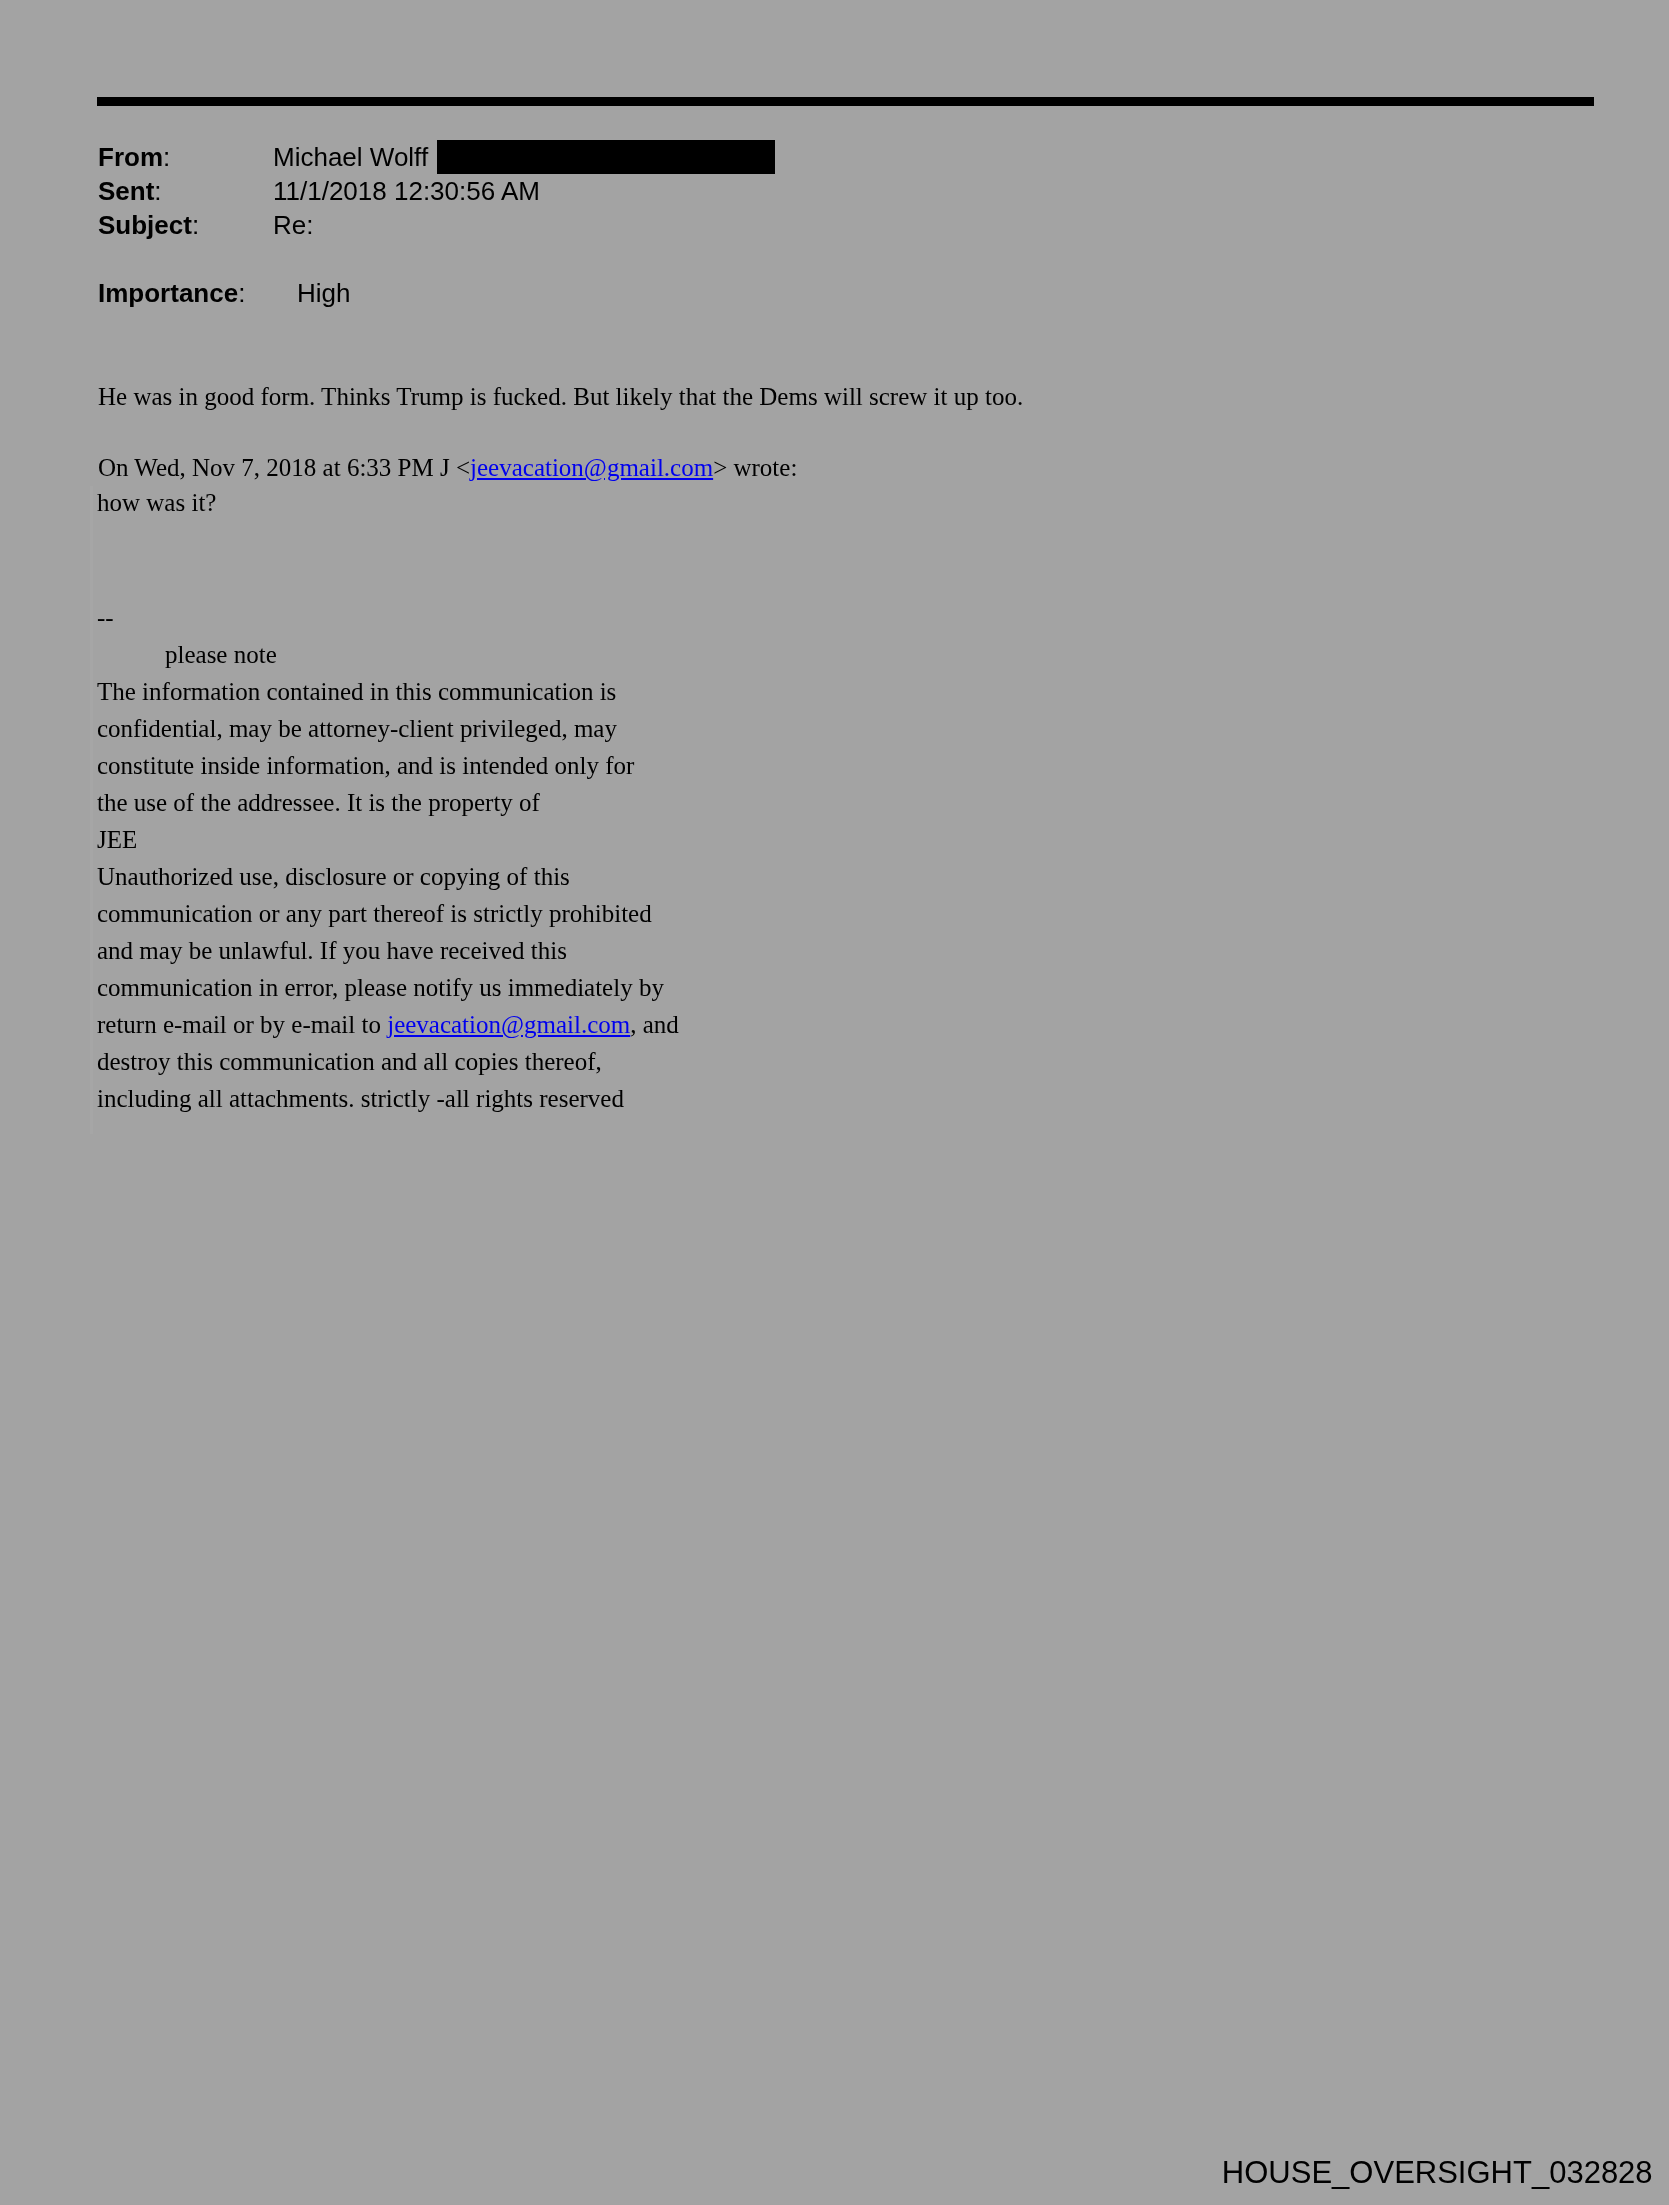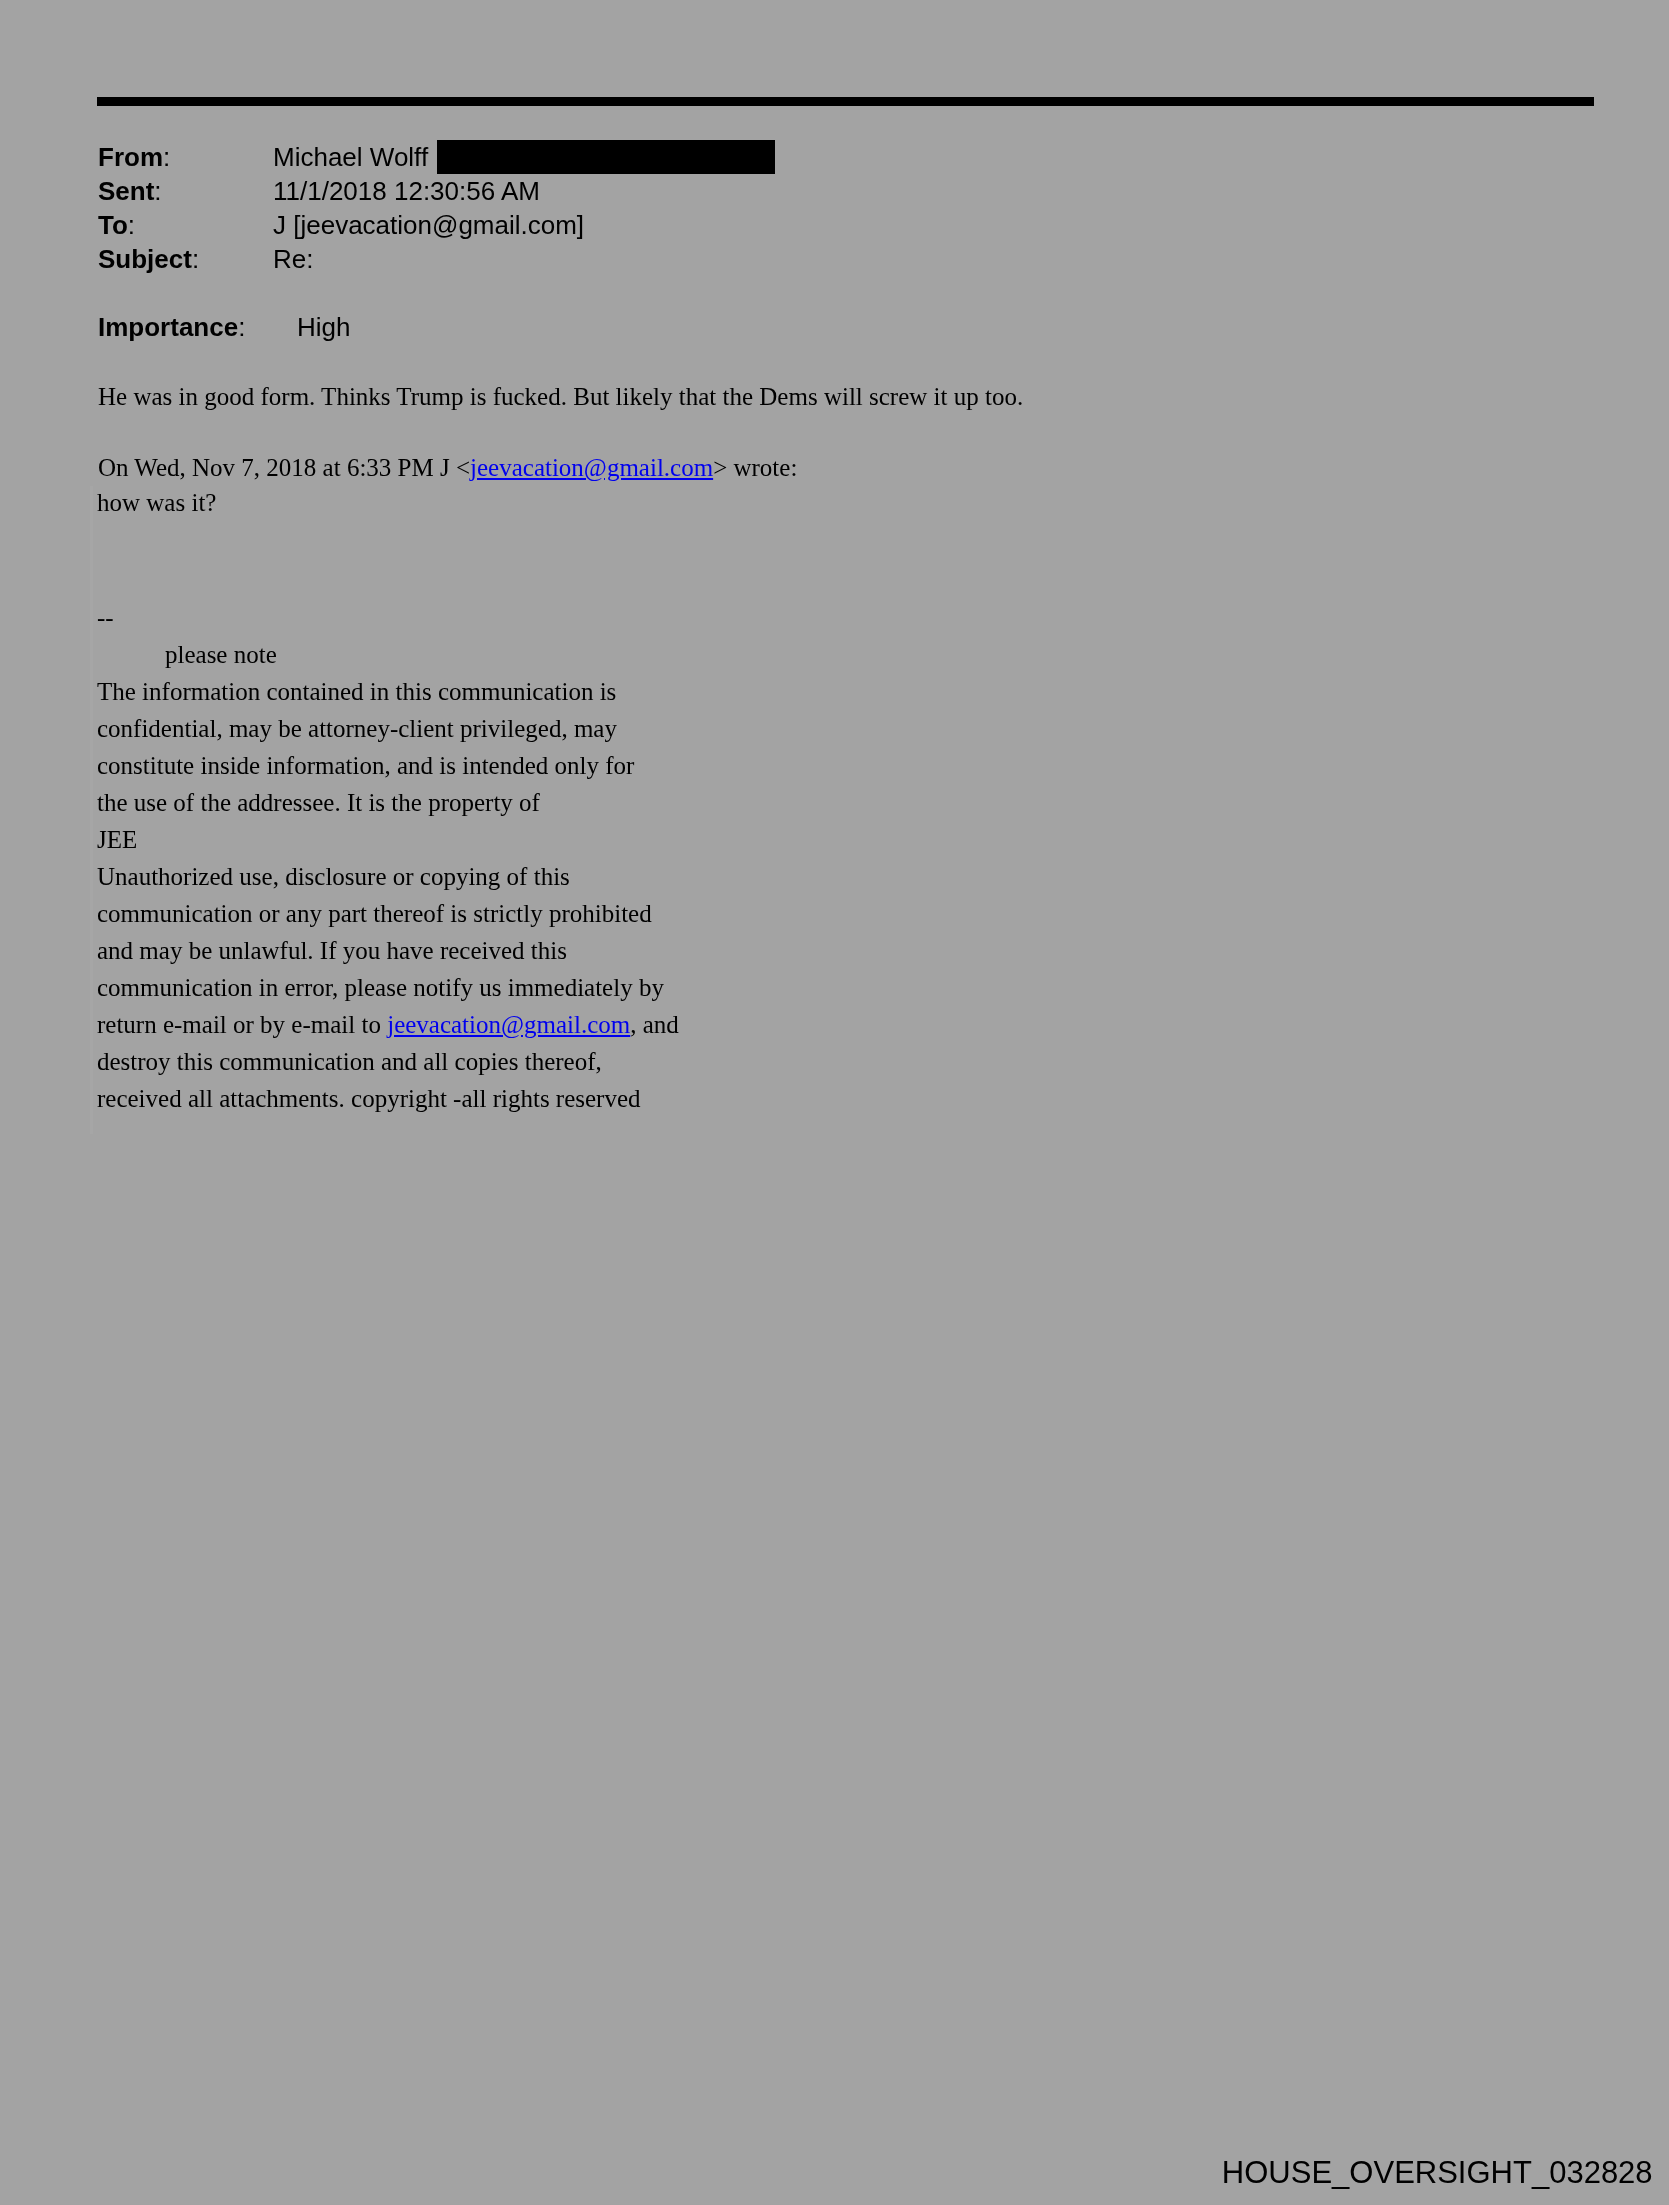--- a/index.html
+++ b/index.html
@@ -125,24 +125,20 @@
   <div class="email-header">
     <div class="hrow">
       <span class="hlabel"><b>From</b><span class="colon">:</span></span>
       <span class="hvalue"><span>Michael Wolff</span><span class="redaction"></span></span>
     </div>
     <div class="hrow">
       <span class="hlabel"><b>Sent</b><span class="colon">:</span></span>
       <span class="hvalue">11/1/2018 12:30:56 AM</span>
     </div>
     <div class="hrow">
-      <span class="hlabel"><b>To</b><span class="colon">:</span></span>
-      <span class="hvalue">J [jeevacation@gmail.com]</span>
-    </div>
-    <div class="hrow">
       <span class="hlabel"><b>Subject</b><span class="colon">:</span></span>
       <span class="hvalue">Re:</span>
     </div>
     <div class="hrow importance-row">
       <span class="hlabel"><b>Importance</b><span class="colon">:</span></span>
       <span class="hvalue">High</span>
     </div>
   </div>
 
   <div class="body-message">He was in good form. Thinks Trump is fucked. But likely that the Dems will screw it up too.</div>
@@ -162,19 +158,19 @@
     <div class="sig-line">the use of the addressee. It is the property of</div>
     <div class="sig-line">JEE</div>
     <div class="sig-line">Unauthorized use, disclosure or copying of this</div>
     <div class="sig-line">communication or any part thereof is strictly prohibited</div>
     <div class="sig-line">and may be unlawful. If you have received this</div>
     <div class="sig-line">communication in error, please notify us immediately by</div>
     <div class="sig-line">
       <span>return e-mail or by e-mail to </span><a class="email-link">jeevacation@gmail.com</a><span>, and</span>
     </div>
     <div class="sig-line">destroy this communication and all copies thereof,</div>
-    <div class="sig-line">received all attachments. copyright -all rights reserved</div>
+    <div class="sig-line">including all attachments. strictly -all rights reserved</div>
   </div>
 
   <div class="bates-footer">HOUSE_OVERSIGHT_032828</div>
 
 </div>
 
 
 </body></html>

